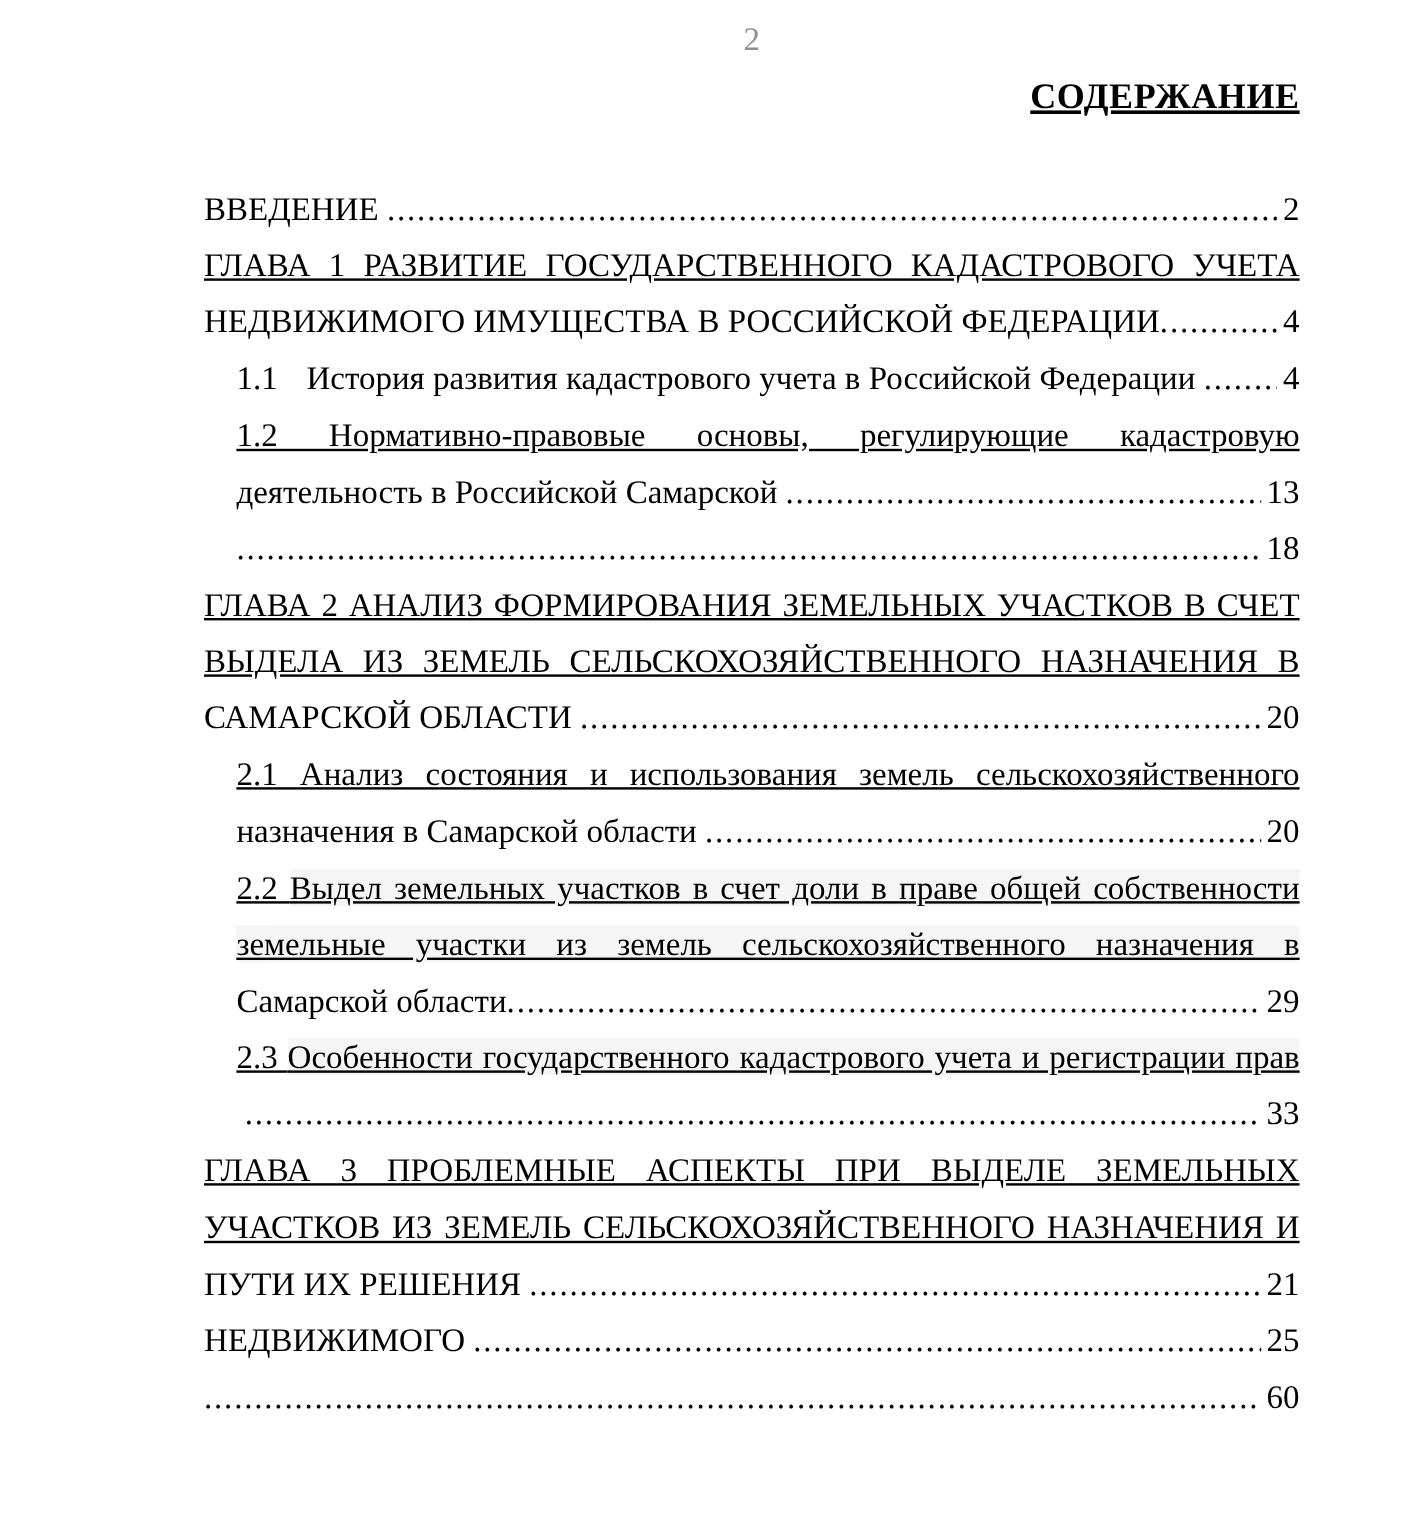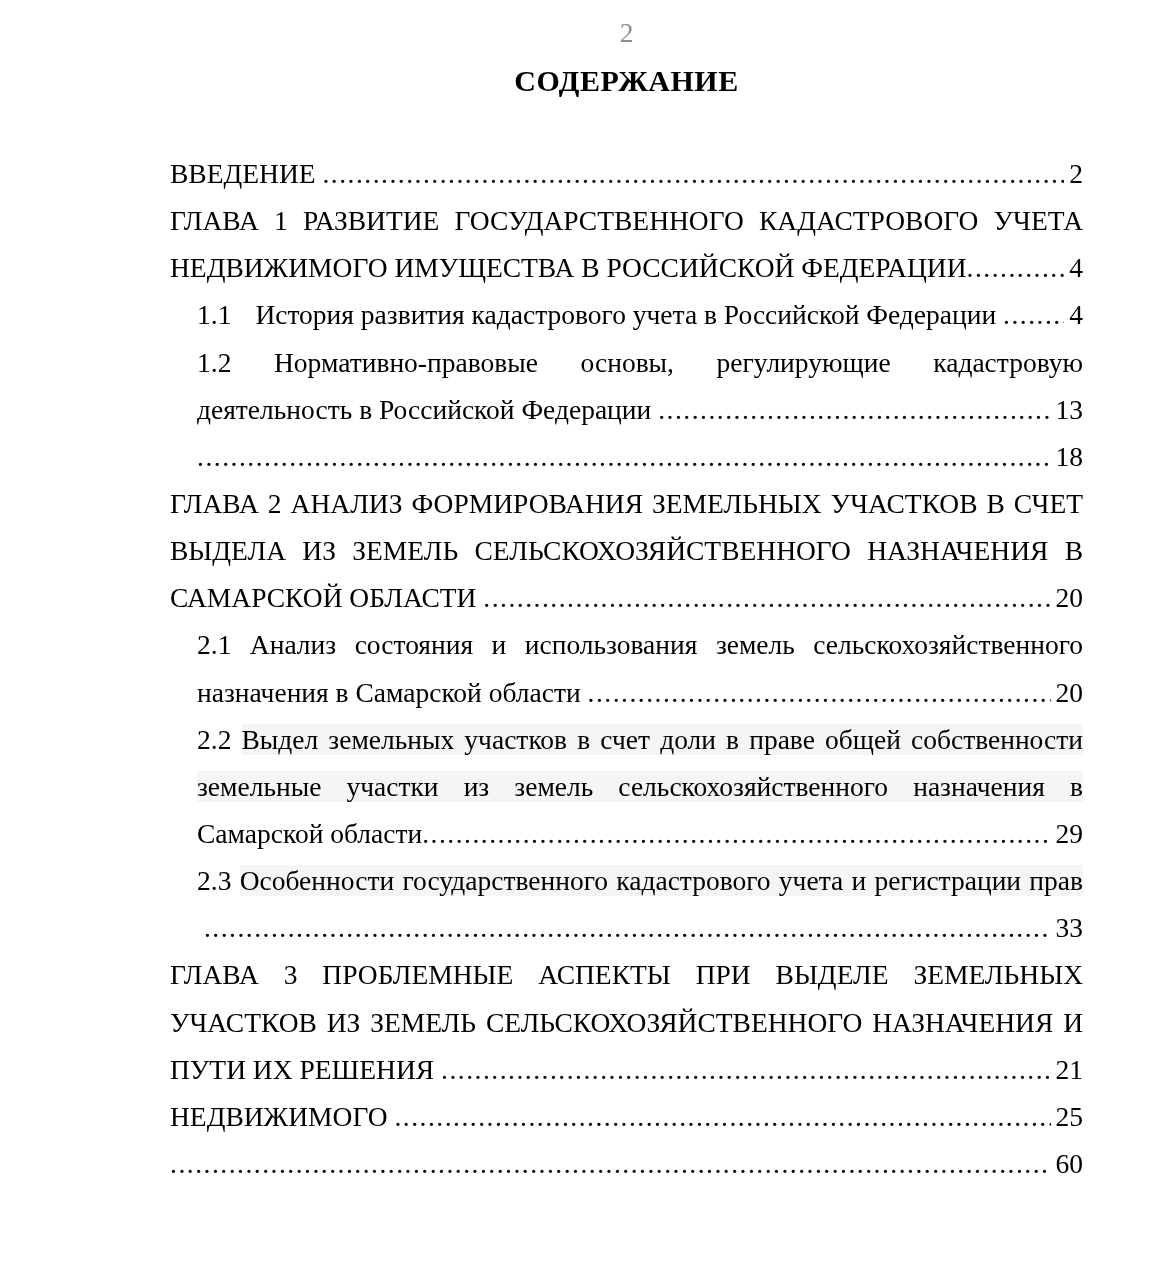--- a/index.html
+++ b/index.html
@@ -22,40 +22,42 @@
     height: 38px;
     line-height: 38px;
     text-align: center;
     font-size: 27.5px;
     color: #8f8f8f;
   }
   .doc-title {
     margin: 10px 0 0 0;
     height: 38px;
     line-height: 38px;
-    text-align: center;
+    text-align: right;
     font-size: 30px;
     font-weight: bold;
     letter-spacing: 0.5px;
+    text-decoration: underline;
   }
   .toc {
     margin-top: 50px;
     font-size: 27.5px;
   }
   .entry { }
   .entry.sub .line { padding-left: 27px; }
   .line {
     height: 47.15px;
     line-height: 47.15px;
     box-sizing: border-box;
   }
   
   .line.just {
     text-align: justify;
     text-align-last: justify;
+    text-decoration: underline;
   }
   
   .line.lead {
     display: flex;
     align-items: baseline;
   }
   .lead .txt, .lead .prefix, .lead .sp {
     white-space: pre;
     flex: 0 0 auto;
   }
@@ -100,21 +102,21 @@
         <div class="line lead">
           <span class="prefix gap">1.1</span>
           <span class="txt">История развития кадастрового учета в Российской Федерации </span>
           <span class="dots">....................................................................................................................................................................................................................................................................</span>
           <span class="pg">4</span>
         </div>
       </div>
       <div class="entry sub">
         <div class="line just"><span class="txt">1.2 Нормативно-правовые основы, регулирующие кадастровую</span></div>
         <div class="line lead">
-          <span class="txt">деятельность в Российской Федерации </span>
+          <span class="txt">деятельность в Российской Самарской </span>
           <span class="dots">....................................................................................................................................................................................................................................................................</span>
           <span class="pg">13</span>
         </div>
       </div>
       <div class="entry sub">
         <div class="line lead">
           <span class="dots">....................................................................................................................................................................................................................................................................</span>
           <span class="pg">18</span>
         </div>
       </div>

